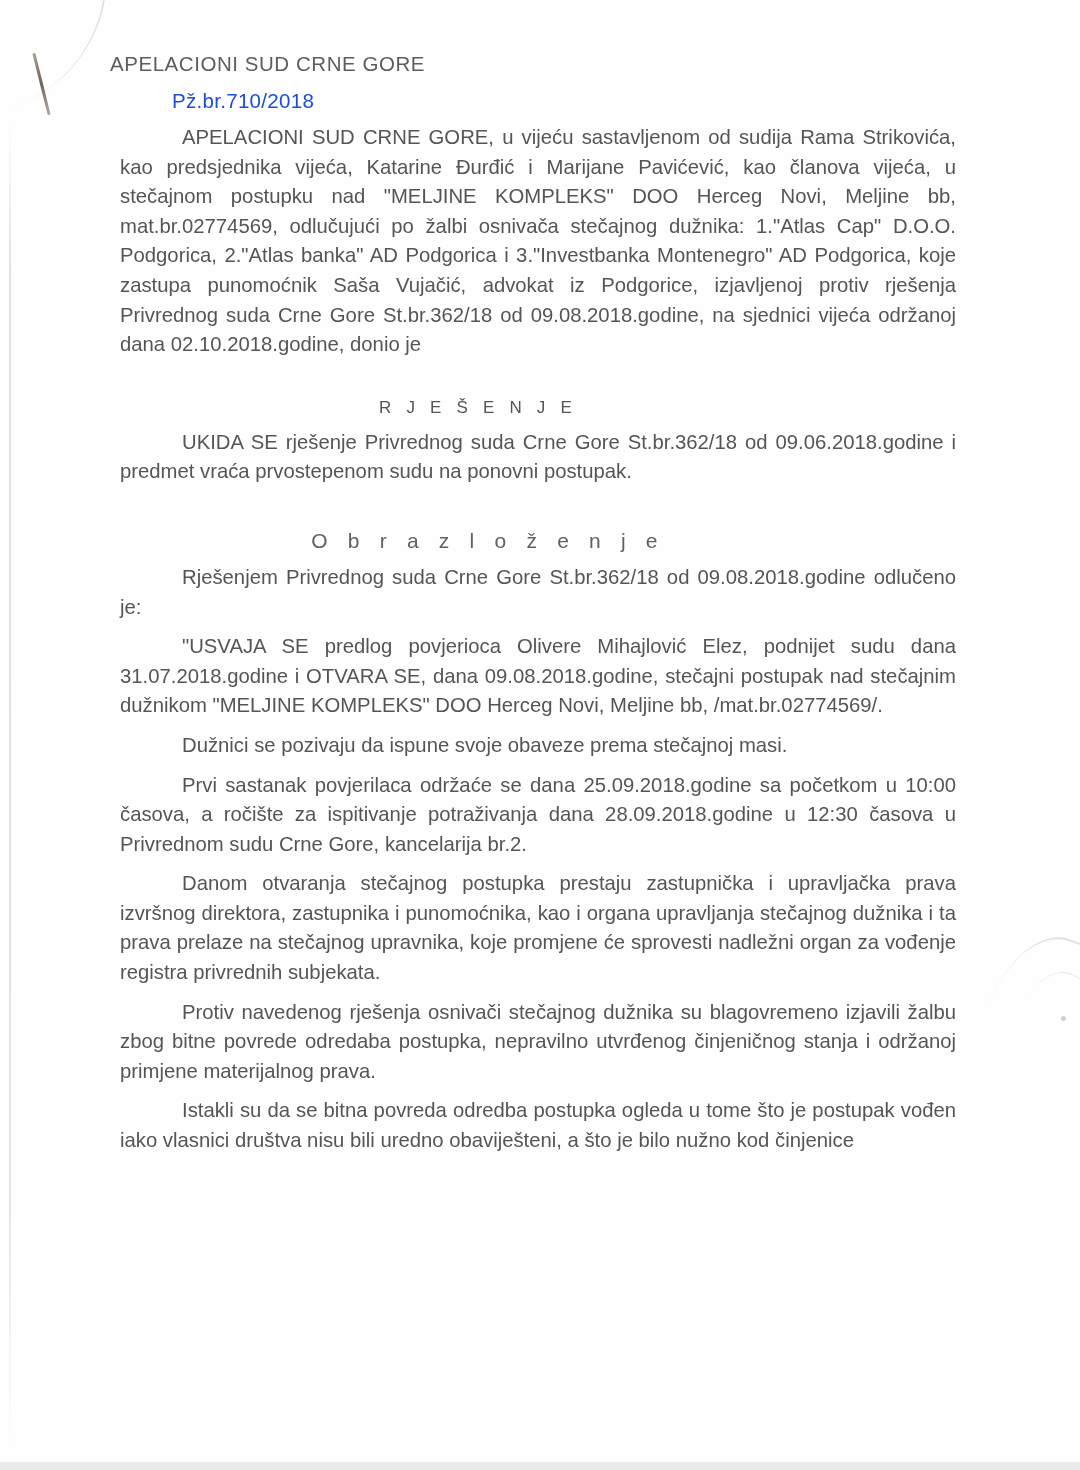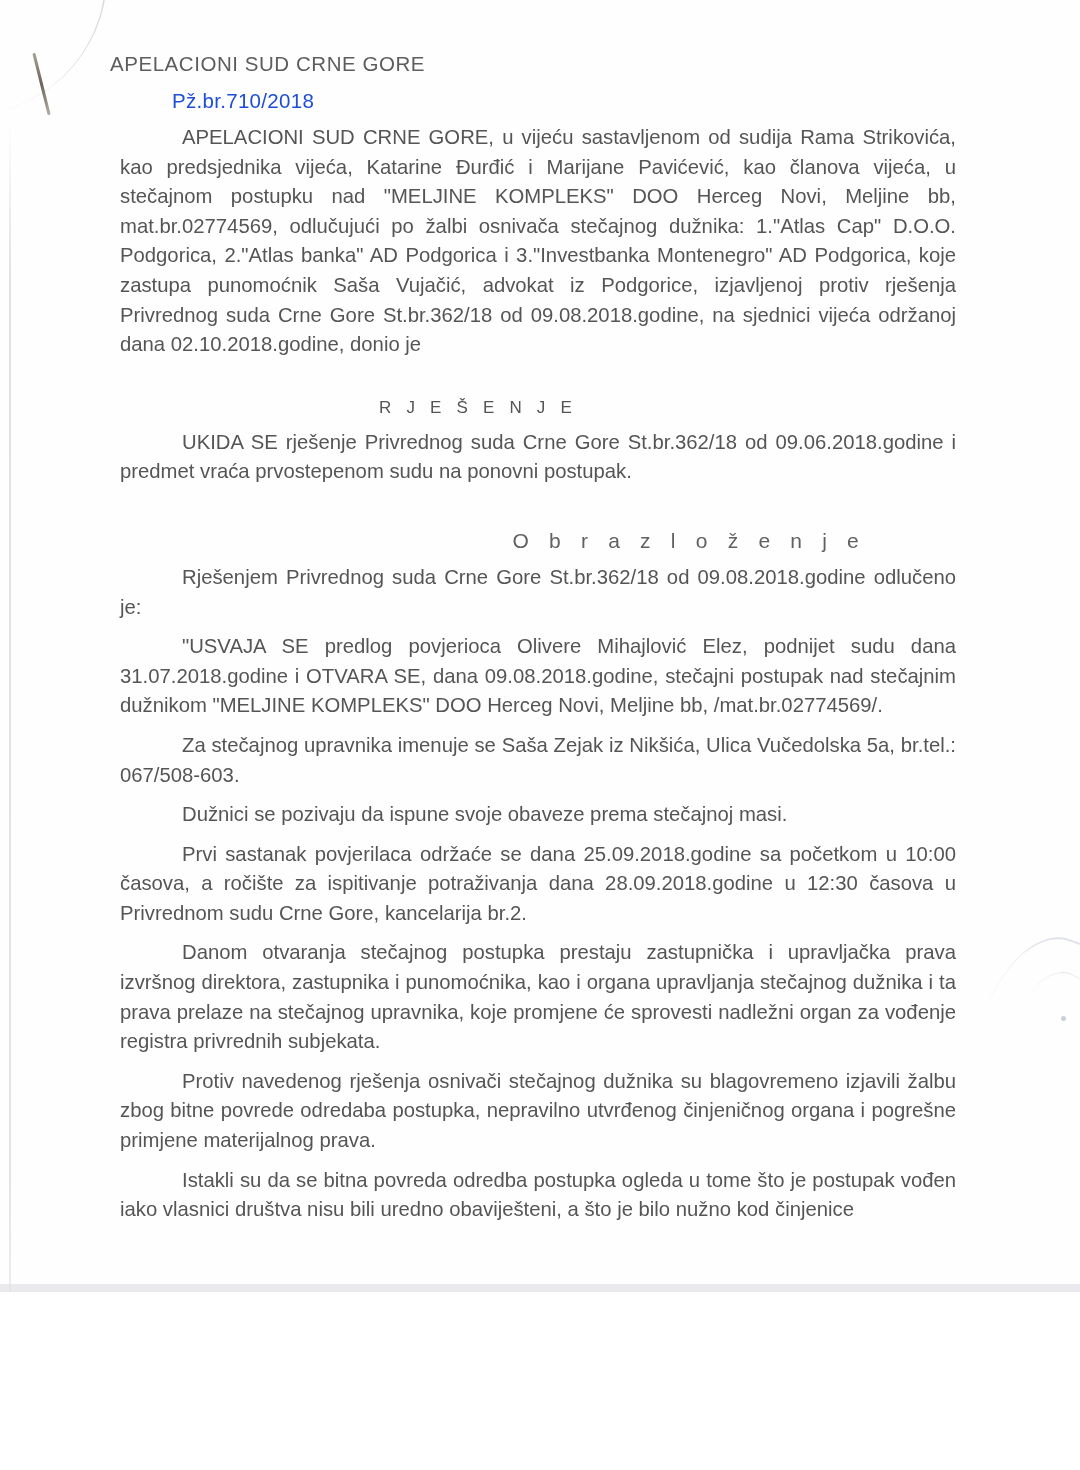--- a/index.html
+++ b/index.html
@@ -5,21 +5,21 @@
 <style>
   html, body {
     margin: 0;
     padding: 0;
     background: #ffffff;
   }
 
   .page {
     position: relative;
     width: 1080px;
-    height: 1292px;
+    height: 1470px;
     margin: 0 auto;
     background: #fefefe;
     overflow: hidden;
     font-family: "Liberation Sans", sans-serif;
     color: #575757;
   }
 
   
   .scan-bottom-strip {
     position: absolute;
@@ -135,21 +135,21 @@
     color: #555555;
     text-align: center;
     margin-top: 38px;
     margin-right: 120px;
   }
 
   .heading-reasoning {
     font-size: 21px;
     letter-spacing: 7.2px;
     color: #616161;
-    text-align: right;
+    text-align: center;
     margin-top: 42px;
     margin-right: 100px;
   }
 
   .block-ruling { margin-top: 40px; }
   .block-reasoning-start { margin-top: 56px; }
 </style>
 </head>
 <body>
 
@@ -174,28 +174,27 @@
     <div class="heading-decision">R J E Š E N J E</div>
 
     <p class="body indent block-ruling">UKIDA SE rješenje Privrednog suda Crne Gore St.br.362/18 od 09.06.2018.godine i predmet vraća prvostepenom sudu na ponovni postupak.</p>
 
     <div class="heading-reasoning">O b r a z l o ž e n j e</div>
 
     <p class="body indent block-reasoning-start">Rješenjem Privrednog suda Crne Gore St.br.362/18 od 09.08.2018.godine odlučeno je:</p>
 
     <p class="body indent">"USVAJA SE predlog povjerioca Olivere Mihajlović Elez, podnijet sudu dana 31.07.2018.godine i OTVARA SE, dana 09.08.2018.godine, stečajni postupak nad stečajnim dužnikom "MELJINE KOMPLEKS" DOO Herceg Novi, Meljine bb, /mat.br.02774569/.</p>
 
-    <p class="body indent">Za stečajnog upravnika imenuje se Saša Zejak iz Nikšića, Ulica Vučedolska 5a, br.tel.: 067/508-603.</p>
 
 
     <p class="body indent">Dužnici se pozivaju da ispune svoje obaveze prema stečajnoj masi.</p>
 
     <p class="body indent">Prvi sastanak povjerilaca održaće se dana 25.09.2018.godine sa početkom u 10:00 časova, a ročište za ispitivanje potraživanja dana 28.09.2018.godine u 12:30 časova u Privrednom sudu Crne Gore, kancelarija br.2.</p>
 
     <p class="body indent">Danom otvaranja stečajnog postupka prestaju zastupnička i upravljačka prava izvršnog direktora, zastupnika i punomoćnika, kao i organa upravljanja stečajnog dužnika i ta prava prelaze na stečajnog upravnika, koje promjene će sprovesti nadležni organ za vođenje registra privrednih subjekata.</p>
 
 
-    <p class="body indent">Protiv navedenog rješenja osnivači stečajnog dužnika su blagovremeno izjavili žalbu zbog bitne povrede odredaba postupka, nepravilno utvrđenog činjeničnog organa i pogrešne primjene materijalnog prava.</p>
+    <p class="body indent">Protiv navedenog rješenja osnivači stečajnog dužnika su blagovremeno izjavili žalbu zbog bitne povrede odredaba postupka, nepravilno utvrđenog činjeničnog stanja i održanoj primjene materijalnog prava.</p>
 
     <p class="body indent">Istakli su da se bitna povreda odredba postupka ogleda u tome što je postupak vođen iako vlasnici društva nisu bili uredno obaviješteni, a što je bilo nužno kod činjenice</p>
 
   </div>
 </div>
 
 </body></html>

